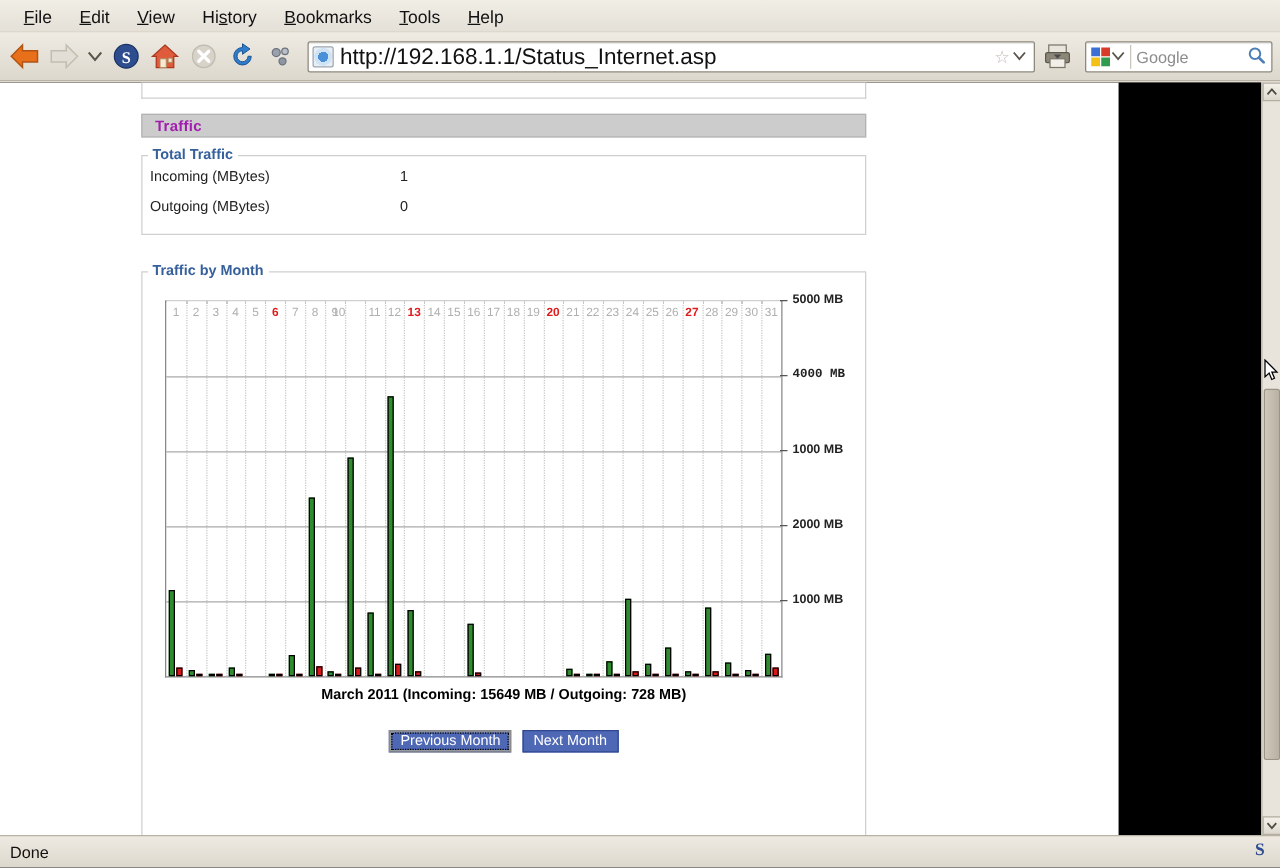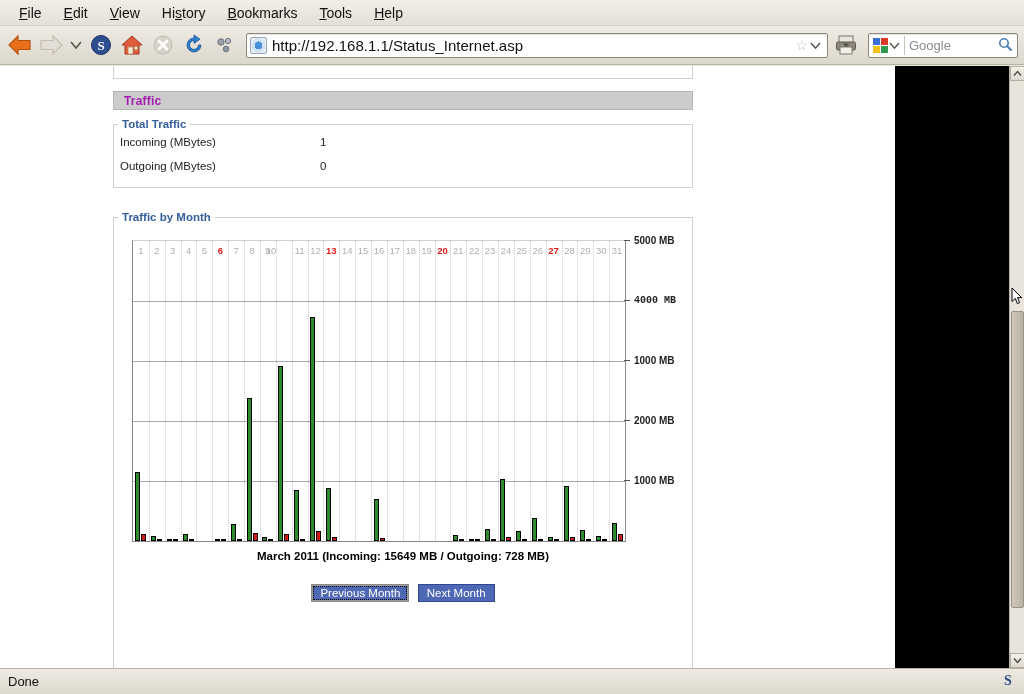--- a/index.html
+++ b/index.html
@@ -37,21 +37,21 @@
     flex: 1; height: 25px; background:#fff; border:1px solid #8e897c;
     border-radius:2px; display:flex; align-items:center; margin-left:4px;
     box-shadow: inset 0 1px 1px rgba(0,0,0,.12);
   }
   .url-favicon {
     width:17px;height:17px;margin-left:3px;margin-right:5px;
     border:1px solid #9aa4b0; border-radius:2px;
     background: radial-gradient(circle at 50% 50%, #4a90d9 0 4px, #cfe3f5 4px 7px, #e8eef5 7px 100%);
     display:flex;align-items:center;justify-content:center;
   }
-  .url-text { font-size:15px; color:#111; flex:1; white-space:nowrap; overflow:hidden; }
+  .url-text { font-size:18px; color:#111; flex:1; white-space:nowrap; overflow:hidden; }
   .url-star { color:#bfbab0; font-size:14px; margin-right:2px; }
   .url-caret { margin-right:6px; }
 
   .searchbar {
     width:150px; height:25px; background:#fff; border:1px solid #8e897c; border-radius:2px;
     display:flex; align-items:center; margin-left:4px;
     box-shadow: inset 0 1px 1px rgba(0,0,0,.12);
   }
   .g-icon { width:17px;height:17px;margin-left:3px; position:relative; }
   .search-sep { width:1px; height:19px; background:#c9c4b8; margin:0 4px; }

